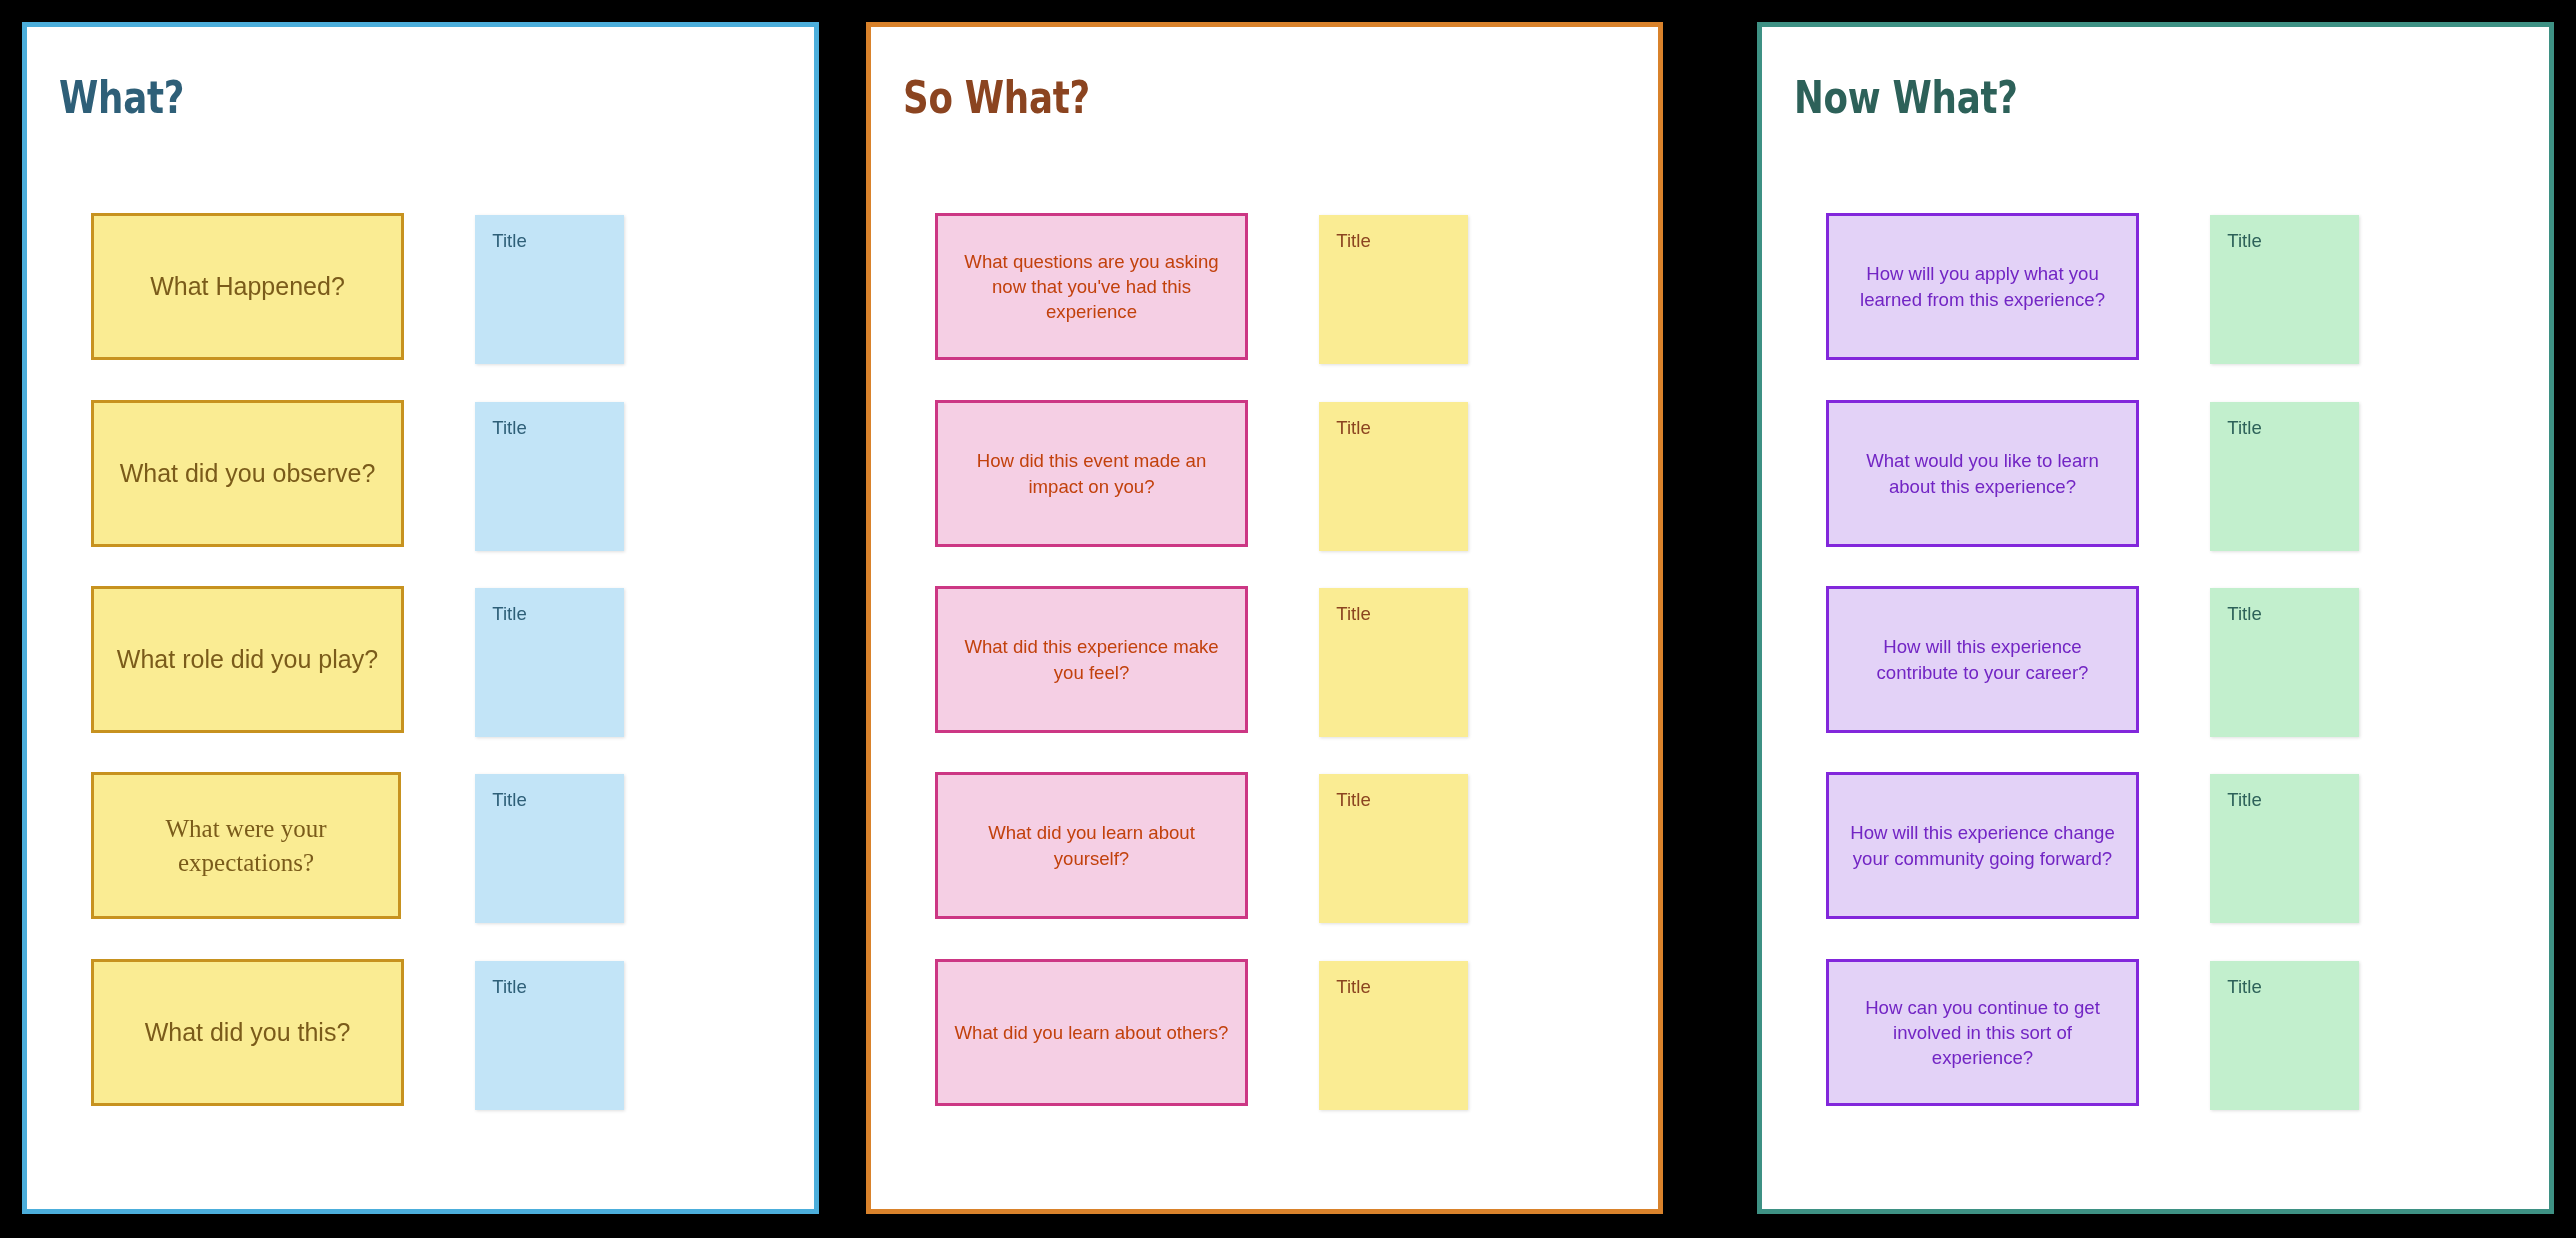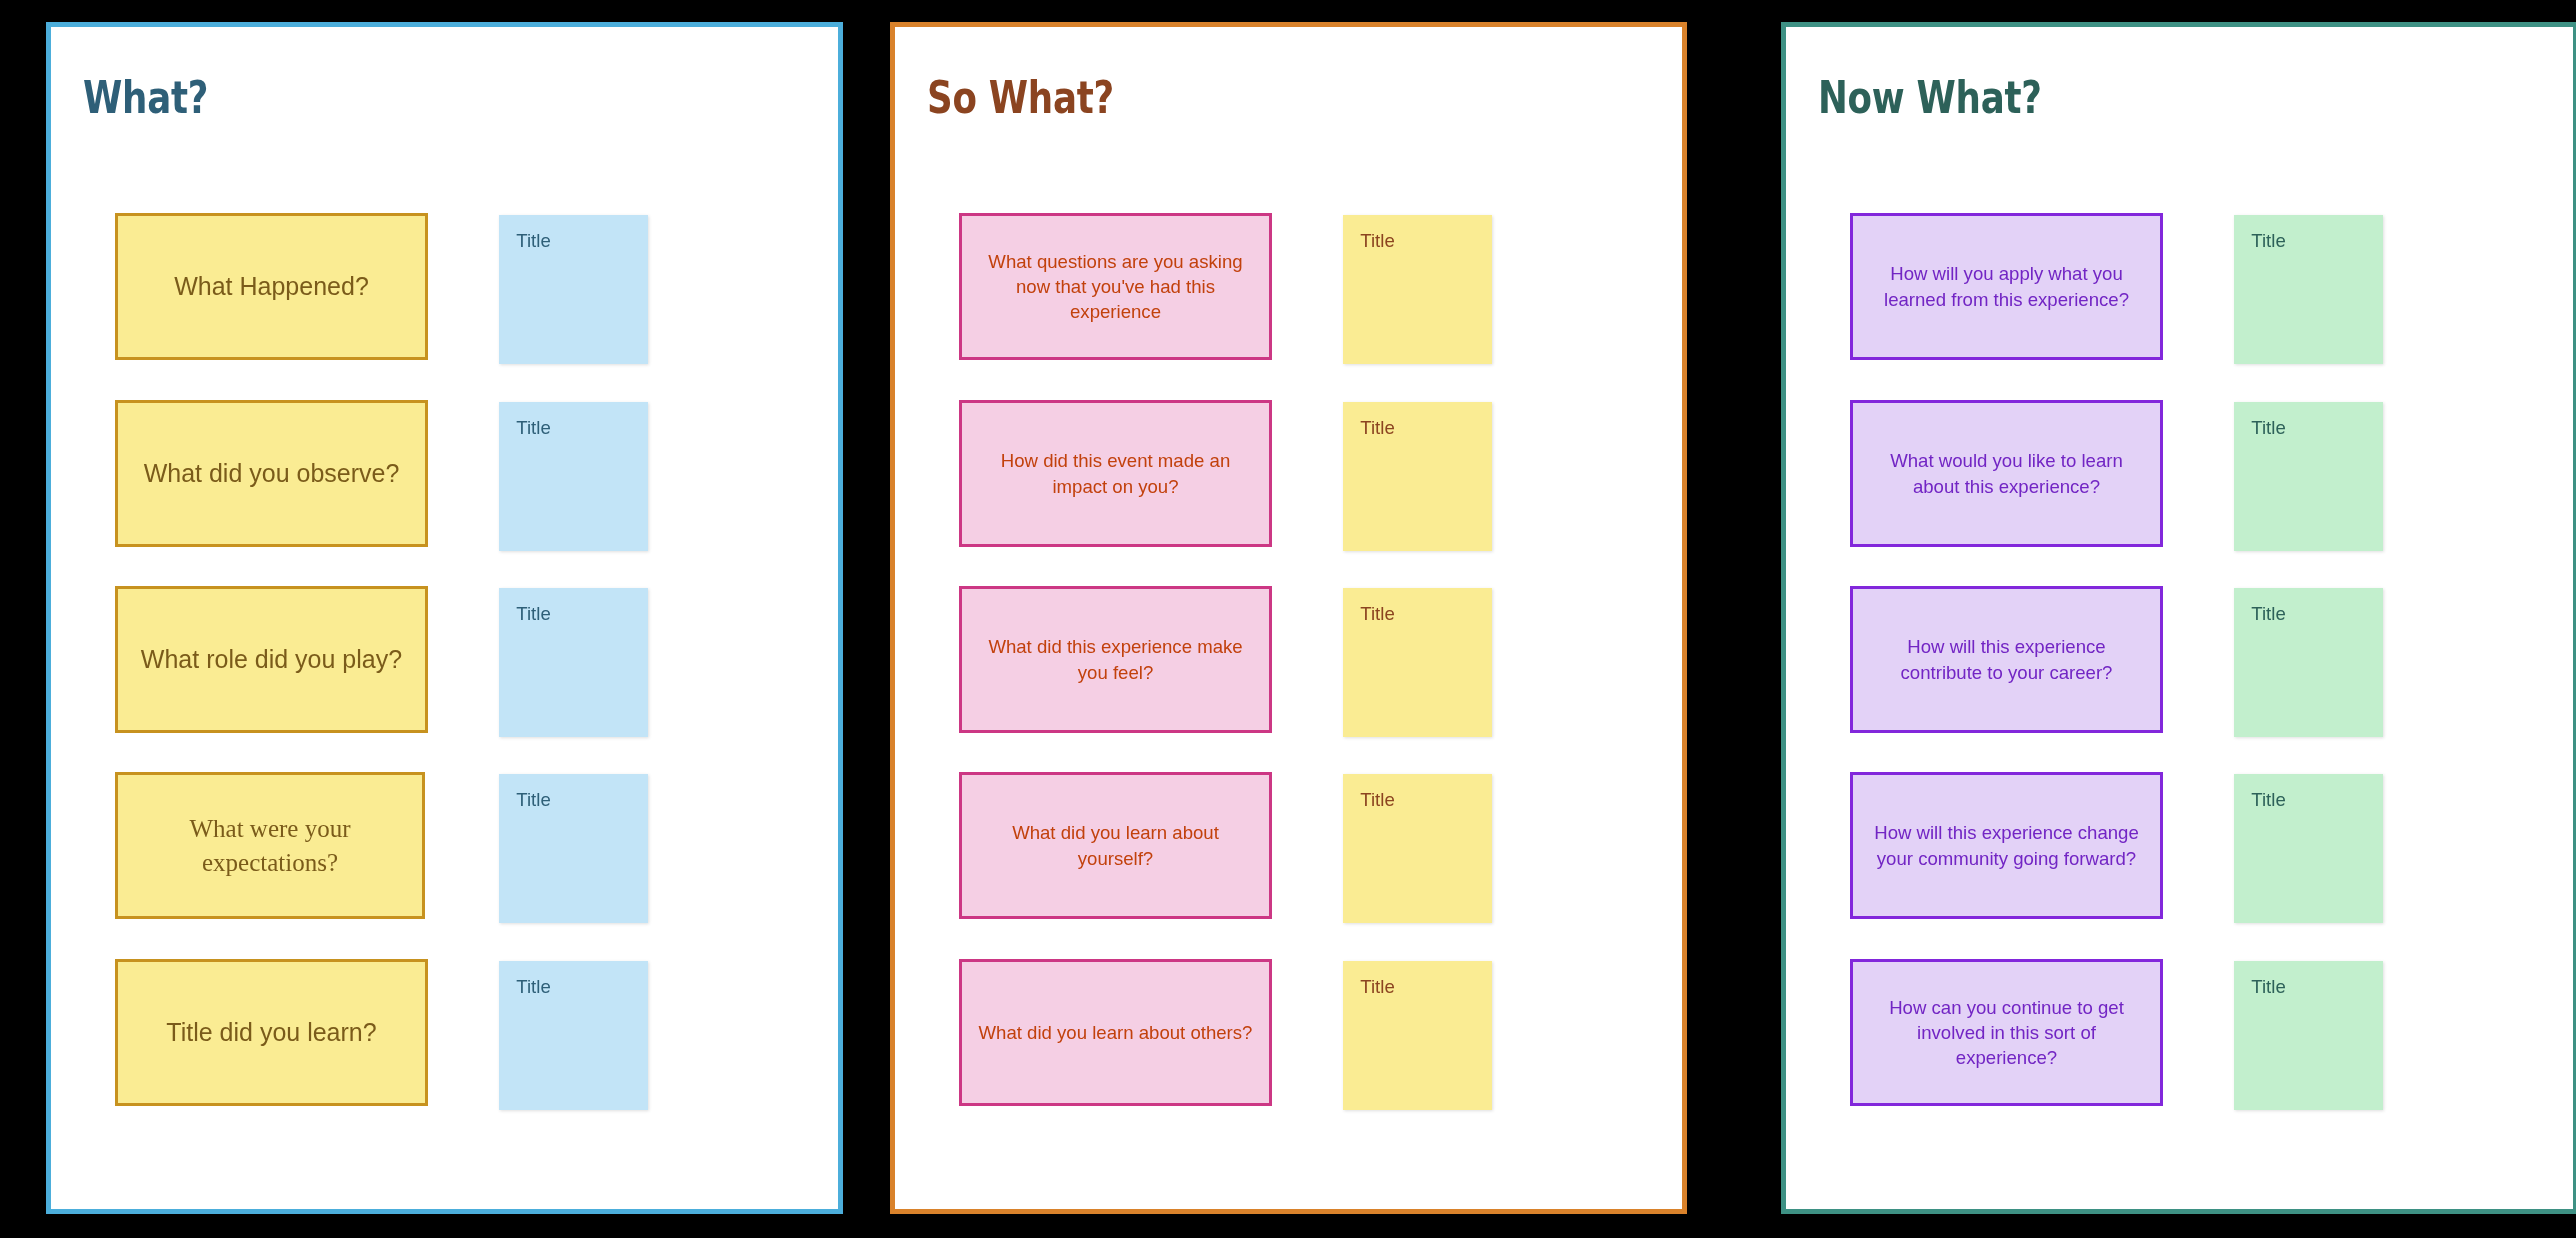--- a/index.html
+++ b/index.html
@@ -18,21 +18,20 @@
     position: relative;
     width: 2576px;
     height: 1239px;
     background: #000000;
   }
 
   .panel {
     position: absolute;
     background: #ffffff;
     box-sizing: border-box;
-    margin-left: 24px;
   }
 
   .panel-title {
     position: absolute;
     font-weight: 700;
     letter-spacing: -0.3px;
     white-space: nowrap;
     font-family: "DejaVu Sans", sans-serif;
     font-stretch: condensed;
     transform: scaleX(0.88);
@@ -101,21 +100,21 @@
     <div class="card" style="left:64px; top:559px; width:313px; height:147px;">What role did you play?</div>
     <div class="note" style="left:448px; top:561px; width:149px; height:149px;">
       <span class="note-label">Title</span>
     </div>
 
     <div class="card" style="left:64px; top:745px; width:310px; height:147px;font-family:Liberation Serif, serif;">What were your expectations?</div>
     <div class="note" style="left:448px; top:747px; width:149px; height:149px;">
       <span class="note-label">Title</span>
     </div>
 
-    <div class="card" style="left:64px; top:932px; width:313px; height:147px;">Title did you learn?</div>
+    <div class="card" style="left:64px; top:932px; width:313px; height:147px;">What did you this?</div>
     <div class="note" style="left:448px; top:934px; width:149px; height:149px;">
       <span class="note-label">Title</span>
     </div>
   </section>
 
   <section class="panel" id="panel-2">
     <h1 class="panel-title">So What?</h1>
 
     <div class="card" style="left:64px; top:186px; width:313px; height:147px;">What questions are you asking now that you've had this experience</div>
     <div class="note" style="left:448px; top:188px; width:149px; height:149px;">

